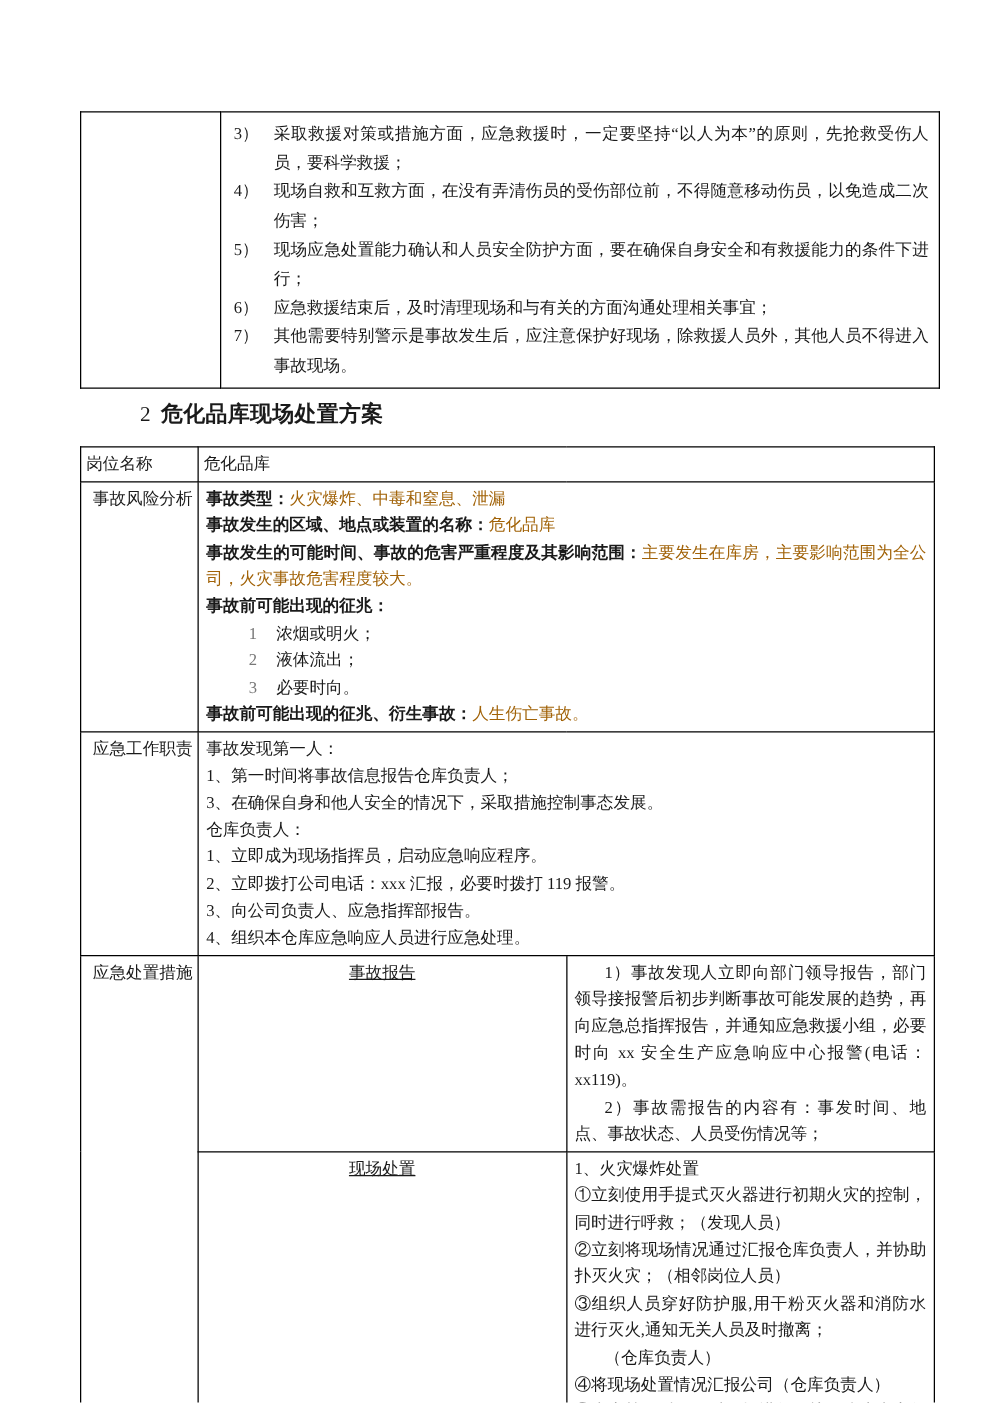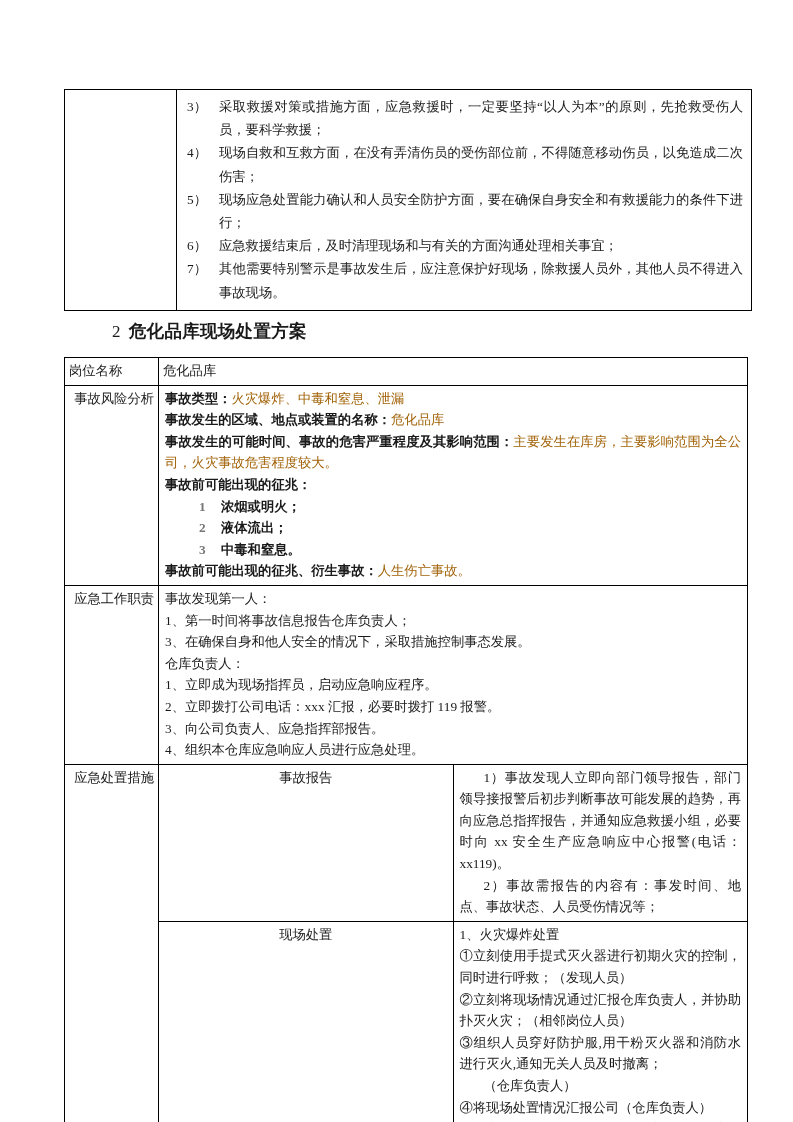--- a/index.html
+++ b/index.html
@@ -118,36 +118,35 @@
     margin-right: 8px;
   }
 
   
   .tbl-main {
     position: absolute;
     left: 64px;
     top: 357px;
   }
   .tbl-main td.col-a { width: 85px; }
-  .tbl-main td.col-b { width: 75px; }
+  .tbl-main td.col-b { width: 75px; text-decoration: underline; }
   .tbl-main td.col-c { width: 505px; }
   .tbl-main td.col-bc { width: 580px; }
 
   .tbl-main td.content {
     padding: 2px 6px 3px 6px;
     text-align: justify;
     text-justify: inter-ideograph;
   }
   .line { display: block; }
   .bold { font-weight: bold; }
   .faded { color: #a16207; }
   .sub-item {
     display: block;
     padding-left: 34px;
-    font-weight: bold;
   }
   .sub-item .snum {
     display: inline-block;
     width: 22px;
     color: #777777;
     font-family: "Liberation Serif", "DejaVu Serif", serif;
   }
   .indent1 {
     display: block;
     text-indent: 24px;
@@ -204,21 +203,21 @@
 
     <tr>
       <td class="col-a label-cell">事故风险分析</td>
       <td class="col-bc content" colspan="2">
         <span class="line"><span class="bold">事故类型：</span><span class="faded">火灾爆炸、中毒和窒息、泄漏</span></span>
         <span class="line"><span class="bold">事故发生的区域、地点或装置的名称：</span><span class="faded">危化品库</span></span>
         <span class="line"><span class="bold">事故发生的可能时间、事故的危害严重程度及其影响范围：</span><span class="faded">主要发生在库房，主要影响范围为全公司，火灾事故危害程度较大。</span></span>
         <span class="line"><span class="bold">事故前可能出现的征兆：</span></span>
         <span class="sub-item"><span class="snum">1</span><span>浓烟或明火；</span></span>
         <span class="sub-item"><span class="snum">2</span><span>液体流出；</span></span>
-        <span class="sub-item"><span class="snum">3</span><span>中毒和窒息。</span></span>
+        <span class="sub-item"><span class="snum">3</span><span>必要时向。</span></span>
         <span class="line"><span class="bold">事故前可能出现的征兆、衍生事故：</span><span class="faded">人生伤亡事故。</span></span>
       </td>
     </tr>
 
     <tr>
       <td class="col-a label-cell">应急工作职责</td>
       <td class="col-bc content" colspan="2">
         <span class="line">事故发现第一人：</span>
         <span class="line">1、第一时间将事故信息报告仓库负责人；</span>
         <span class="line">3、在确保自身和他人安全的情况下，采取措施控制事态发展。</span>

